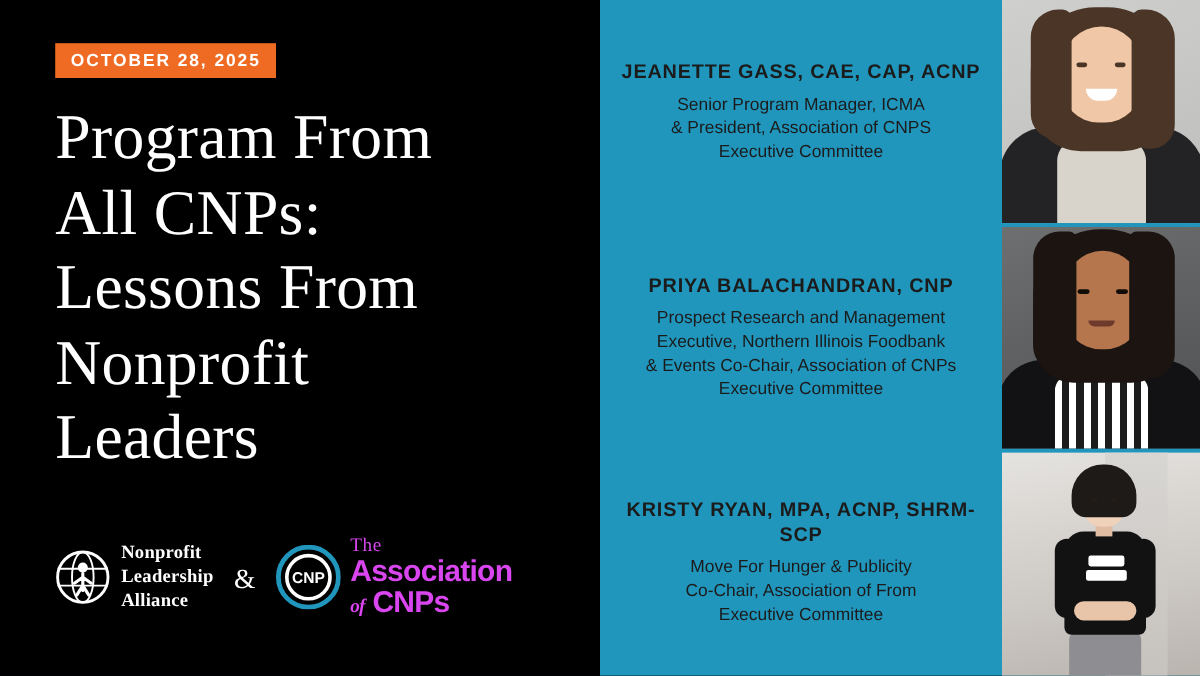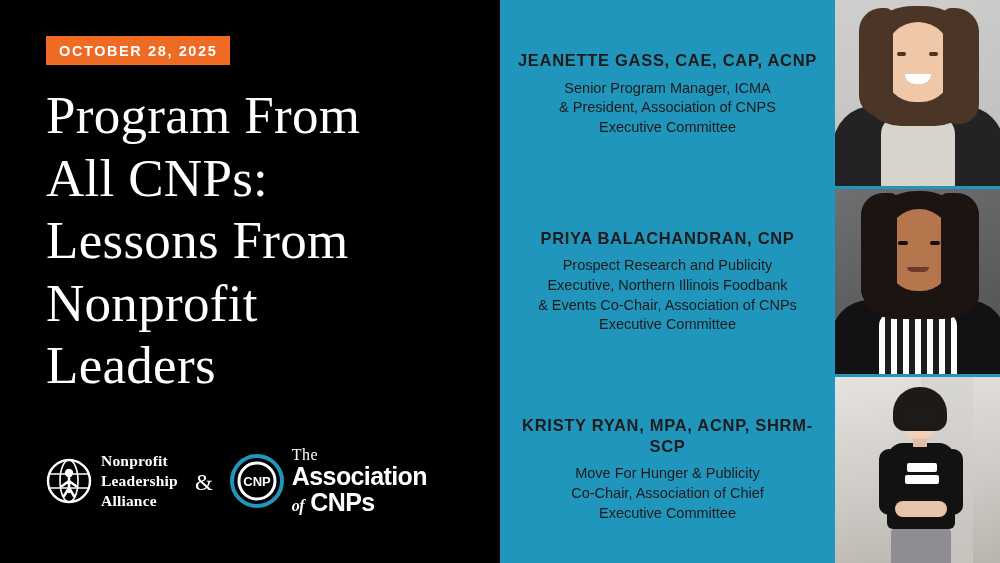--- a/index.html
+++ b/index.html
@@ -92,21 +92,21 @@
     display: flex;
     align-items: center;
   }
   .assoc-mark {
     width: 54px;
     height: 54px;
     flex: none;
     margin-right: 8px;
   }
   .assoc-text {
-    color: #ffffff;
+    color: #d946ef;
     line-height: 1;
   }
   .assoc-the {
     font-family: "Liberation Serif", serif;
     font-size: 16px;
     letter-spacing: 0.5px;
     display: block;
     margin-bottom: 1px;
   }
   .assoc-main {
@@ -387,32 +387,32 @@
         <div class="sp-role">
           <div>Senior Program Manager, ICMA</div>
           <div>&amp; President, Association of CNPS</div>
           <div>Executive Committee</div>
         </div>
       </div>
 
       <div class="speaker">
         <div class="sp-name">PRIYA BALACHANDRAN, CNP</div>
         <div class="sp-role">
-          <div>Prospect Research and Publicity</div>
+          <div>Prospect Research and Management</div>
           <div>Executive, Northern Illinois Foodbank</div>
           <div>&amp; Events Co-Chair, Association of CNPs</div>
           <div>Executive Committee</div>
         </div>
       </div>
 
       <div class="speaker">
         <div class="sp-name">KRISTY RYAN, MPA, ACNP, SHRM-SCP</div>
         <div class="sp-role">
           <div>Move For Hunger &amp; Publicity</div>
-          <div>Co-Chair, Association of Chief</div>
+          <div>Co-Chair, Association of From</div>
           <div>Executive Committee</div>
         </div>
       </div>
 
     </div>
 
     <div class="photos">
 
       <div class="photo p1">
         <div class="jacket-l"></div>

